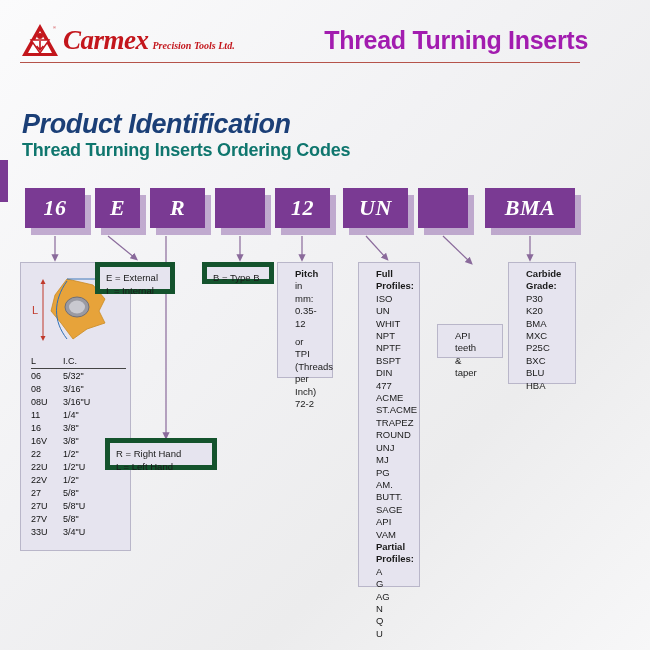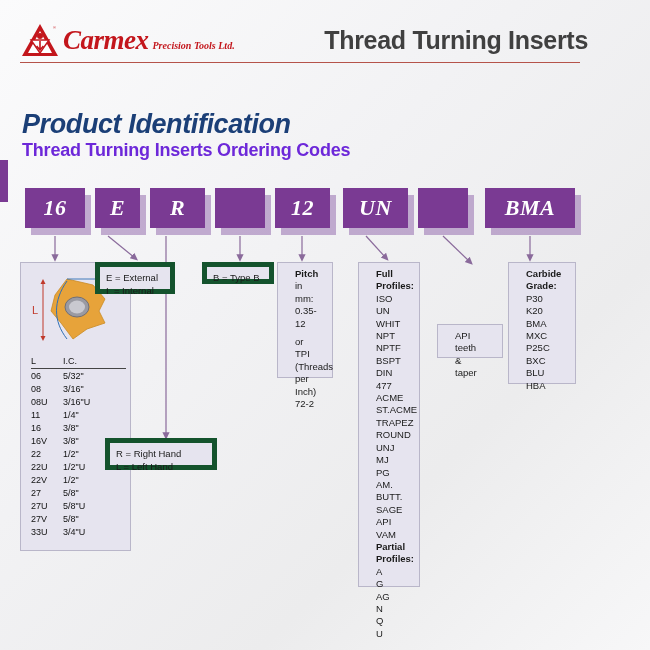--- a/index.html
+++ b/index.html
@@ -18,40 +18,40 @@
   .logo-name{
     font-family:"Liberation Serif",serif;font-style:italic;font-weight:bold;
     font-size:27px;color:#c3161c;letter-spacing:-0.5px;line-height:1;
   }
   .logo-sub{
     font-family:"Liberation Serif",serif;font-style:italic;font-weight:bold;
     font-size:10px;color:#c3161c;margin-left:4px;line-height:1;
   }
   .header-title{
     position:absolute;right:62px;top:26px;
-    font-size:25px;font-weight:bold;color:#404040;letter-spacing:-0.3px;
+    font-size:25px;font-weight:bold;color:#a21caf;letter-spacing:-0.3px;
   }
   .header-rule{
     position:absolute;left:20px;top:62px;width:560px;height:1px;
     background:#b5534a;
   }
 
   
   .edge-tab{position:absolute;left:0;top:160px;width:8px;height:42px;background:#7a3a93;}
 
   
   .sec-title{
     position:absolute;left:22px;top:95px;
     font-size:27px;font-weight:bold;font-style:italic;color:#1b3f77;
     letter-spacing:-0.4px;
     margin-top:14px;
   }
   .sec-sub{
     position:absolute;left:22px;top:140px;
-    font-size:18px;font-weight:bold;color:#6d28d9;letter-spacing:-0.2px;
+    font-size:18px;font-weight:bold;color:#0f766e;letter-spacing:-0.2px;
   }
 
   
   .codebox{
     position:absolute;top:188px;height:40px;
     background:#7a3a93;
     display:flex;align-items:center;justify-content:center;
     color:#ffffff;font-family:"Liberation Serif",serif;font-style:italic;
     font-weight:bold;font-size:22px;letter-spacing:0.5px;
     box-shadow:6px 7px 0 0 rgba(150,110,175,0.55);

